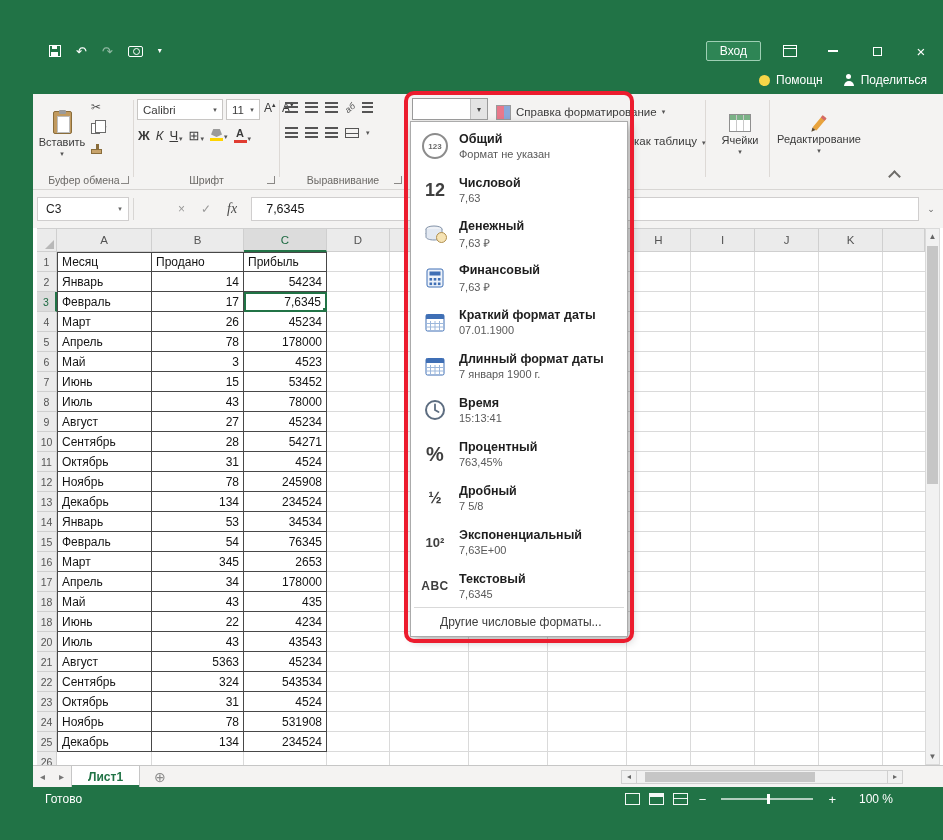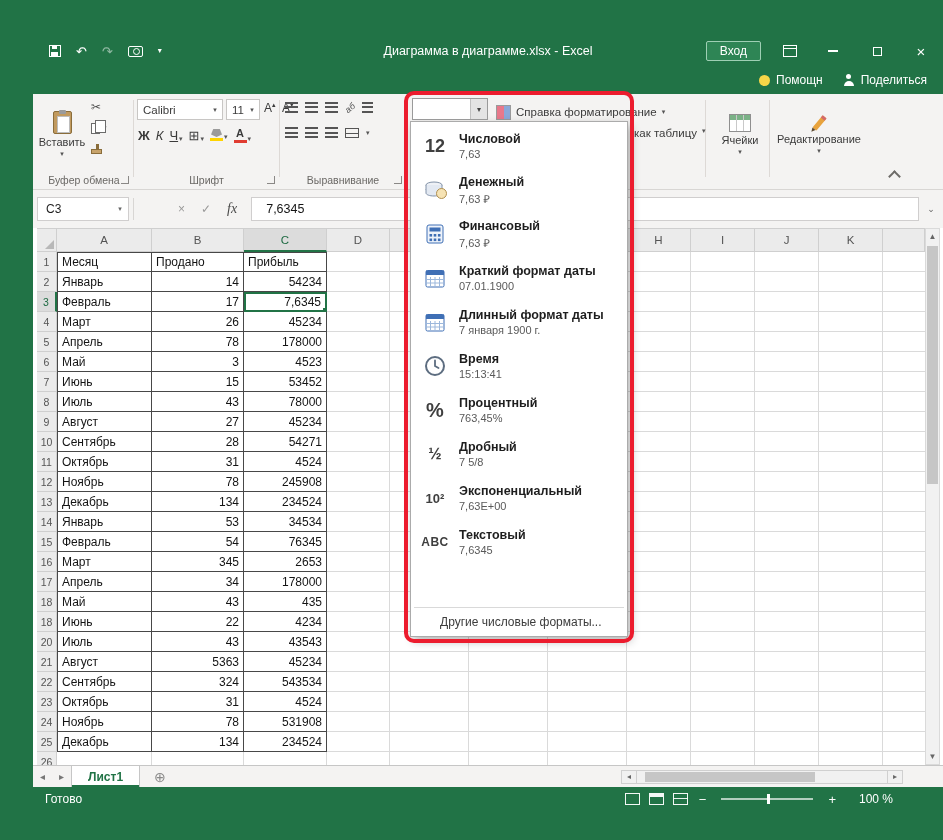--- a/index.html
+++ b/index.html
@@ -78,21 +78,21 @@
   .bars.short{background:repeating-linear-gradient(to bottom,#555 0 2px,transparent 2px 4.5px);width:11px;}
   .orient{font-size:9px;font-style:italic;transform:rotate(-40deg);color:#555;}
   .mergebox{width:14px;height:10px;border:1px solid #555;position:relative;}
   .mergebox:before{content:"";position:absolute;left:0;right:0;top:4px;height:1px;background:#555;}
   
   .nf-combo{position:absolute;left:379px;top:4px;width:76px;height:22px;background:#fff;border:1px solid #9a9a9a;display:flex;z-index:46;}
   .nf-combo .box{flex:1;}
   .nf-combo .dd{width:17px;background:#e4e4e4;border-left:1px solid #c0c0c0;display:flex;align-items:center;justify-content:center;font-size:8px;color:#444;}
   .cfbtn{position:absolute;left:463px;top:7px;height:22px;display:flex;align-items:center;gap:5px;font-size:11.5px;white-space:nowrap;}
   .ic-cf{width:15px;height:15px;border:1px solid #9a9a9a;background:linear-gradient(90deg,#e8788a 0 7px,#8aa8d8 7px);}
-  .fatbtn{position:absolute;left:601px;top:33px;height:20px;display:flex;align-items:flex-start;gap:5px;font-size:11.5px;white-space:nowrap;z-index:10;}
+  .fatbtn{position:absolute;left:601px;top:33px;height:20px;display:flex;align-items:flex-end;gap:5px;font-size:11.5px;white-space:nowrap;z-index:10;}
   .cellsbtn{left:678px;top:4px;width:58px;height:74px;}
   .ic-cellsgrid{width:22px;height:18px;border:1px solid #8f8f8f;background:linear-gradient(#7bb287 0 5px,#fff 5px);position:relative;}
   .ic-cellsgrid:before{content:"";position:absolute;inset:0;background:repeating-linear-gradient(90deg,transparent 0 6px,#c9c9c9 6px 7px);}
   .editbtn{left:738px;top:4px;width:96px;height:74px;}
   .ic-pencil{width:5px;height:16px;background:#e8a33d;border-radius:1px;transform:rotate(40deg);position:relative;}
   .ic-pencil:before{content:"";position:absolute;left:0;top:0;width:5px;height:3px;background:#d46a6a;}
   .ic-pencil:after{content:"";position:absolute;left:0;bottom:-4px;border-left:2.5px solid transparent;border-right:2.5px solid transparent;border-top:4px solid #5d4a32;}
   .collapse{position:absolute;right:44px;bottom:8px;width:9px;height:9px;border-left:2px solid #6d6b68;border-top:2px solid #6d6b68;transform:rotate(45deg);}
 
   
@@ -170,21 +170,20 @@
   .nf-sample{font-size:11px;color:#595959;margin-top:2px;}
   .nf-footer{border-top:1px solid #d9d9d9;height:29px;margin:0 3px;display:flex;align-items:center;padding-left:26px;font-size:12px;color:#3c3c3c;}
   .annotation{position:absolute;left:371px;top:55px;width:230px;height:552px;border:4px solid #ec1c2e;border-radius:10px;z-index:60;pointer-events:none;}
 </style>
 </head>
 <body>
 
 <div class="window">
 
   <div class="titlebar">
-    <div class="wtitle">Диаграмма в диаграмме.xlsx  -  Excel</div>
     <div class="qat">
       <span class="ic-save"></span>
       <span class="qico">↶</span>
       <span class="qico dim">↷</span>
       <span class="ic-cam"></span>
       <span class="qico qcaret">▾</span>
     </div>
     <div class="titleright">
       <span class="login">Вход</span>
       <span class="rdi"></span>
@@ -789,20 +788,29 @@
           </span>
         <span class="zsign">+</span>
         <span class="zlabel">100 %</span>
       </span>
     </div>
   </div>
 
   <div class="nf-panel">
     <div class="nf-items">
         <div class="nf-item">
+          <div class="nf-ic general">
+            <span class="gcirc">123</span>
+          </div>
+          <div class="nf-tx">
+            <div class="nf-label">Общий</div>
+            <div class="nf-sample">Формат не указан</div>
+          </div>
+        </div>
+        <div class="nf-item">
           <div class="nf-ic number">12</div>
           <div class="nf-tx">
             <div class="nf-label">Числовой</div>
             <div class="nf-sample">7,63</div>
           </div>
         </div>
         <div class="nf-item">
           <div class="nf-ic currency">
             <svg width="24" height="20" viewBox="0 0 24 20">
               <ellipse cx="11" cy="5" rx="8" ry="3" fill="#eef1f6" stroke="#8292a8"></ellipse>

